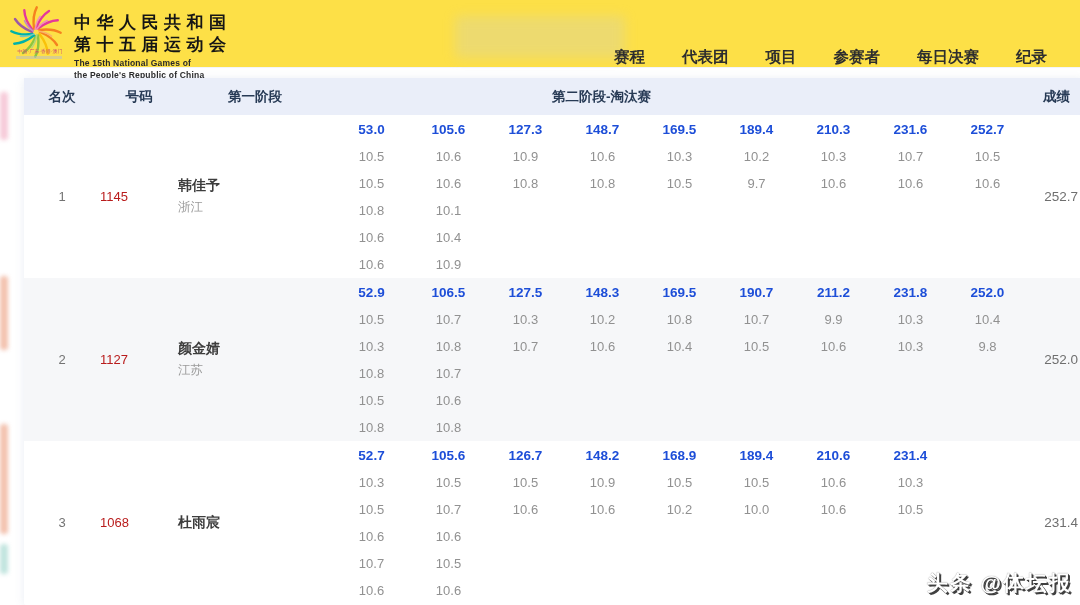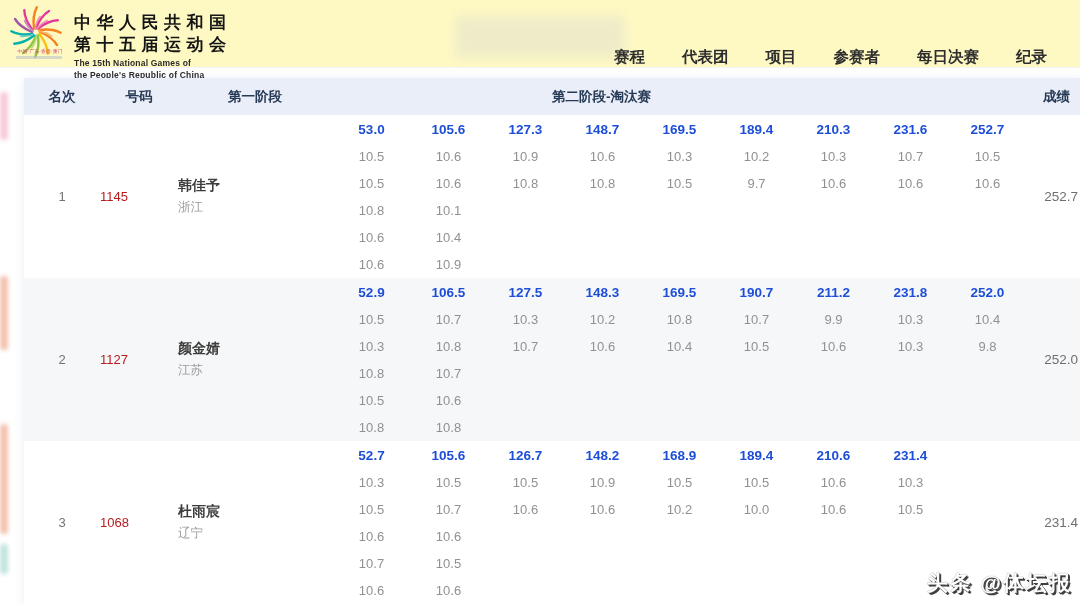--- a/index.html
+++ b/index.html
@@ -1,21 +1,21 @@
 <!DOCTYPE html>
 <html><head>
 <meta charset="utf-8">
 <style>
   * { margin:0; padding:0; box-sizing:border-box; }
   html,body { width:1080px; height:605px; overflow:hidden; background:#fff;
     font-family:"Liberation Sans","DejaVu Sans",sans-serif; }
   .page { position:relative; width:1080px; height:605px; background:#fff; }
 
   
-  .top-header { position:relative; height:68px; background:#fef9c3; border-bottom:1px solid #f3f5fa; }
+  .top-header { position:relative; height:68px; background:#fde047; border-bottom:1px solid #f3f5fa; }
   .logo-wrap { position:absolute; left:8px; top:4px; display:flex; align-items:flex-start; }
   .pinwheel { width:56px; height:56px; }
   .logo-tagline { position:absolute; left:4px; top:44px; width:56px; text-align:center;
     font-size:5px; color:#d04a6a; letter-spacing:0; line-height:1.2; }
   .logo-tagline-bar { position:absolute; left:8px; top:52px; width:46px; height:3px;
     background:#b9bec9; opacity:.55; filter:blur(.5px); }
   .logo-text { margin-left:10px; padding-top:8px; }
   .logo-cn { font-size:17px; font-weight:900; color:#151515; letter-spacing:5.5px; line-height:1.3; white-space:nowrap; }
   .logo-en { font-size:8.5px; font-weight:700; color:#2a2a2a; letter-spacing:.2px; line-height:1.35; margin-top:2px; }
 
@@ -281,21 +281,20 @@
               <span class="grid-cell"></span>
             </div>
           </div>
     <div class="cell-score">252.0</div>
   </div>
         <div class="athlete-block">
     <div class="cell-rank">3</div>
     <div class="cell-num">1068</div>
     <div class="cell-name">
       <div class="name-main">杜雨宸</div>
-      <div class="name-prov">辽宁</div>
     </div>
     <div class="shots-grid">
             <div class="grid-row totals-row">
               <span class="grid-cell">52.7</span>
               <span class="grid-cell">105.6</span>
               <span class="grid-cell">126.7</span>
               <span class="grid-cell">148.2</span>
               <span class="grid-cell">168.9</span>
               <span class="grid-cell">189.4</span>
               <span class="grid-cell">210.6</span>

